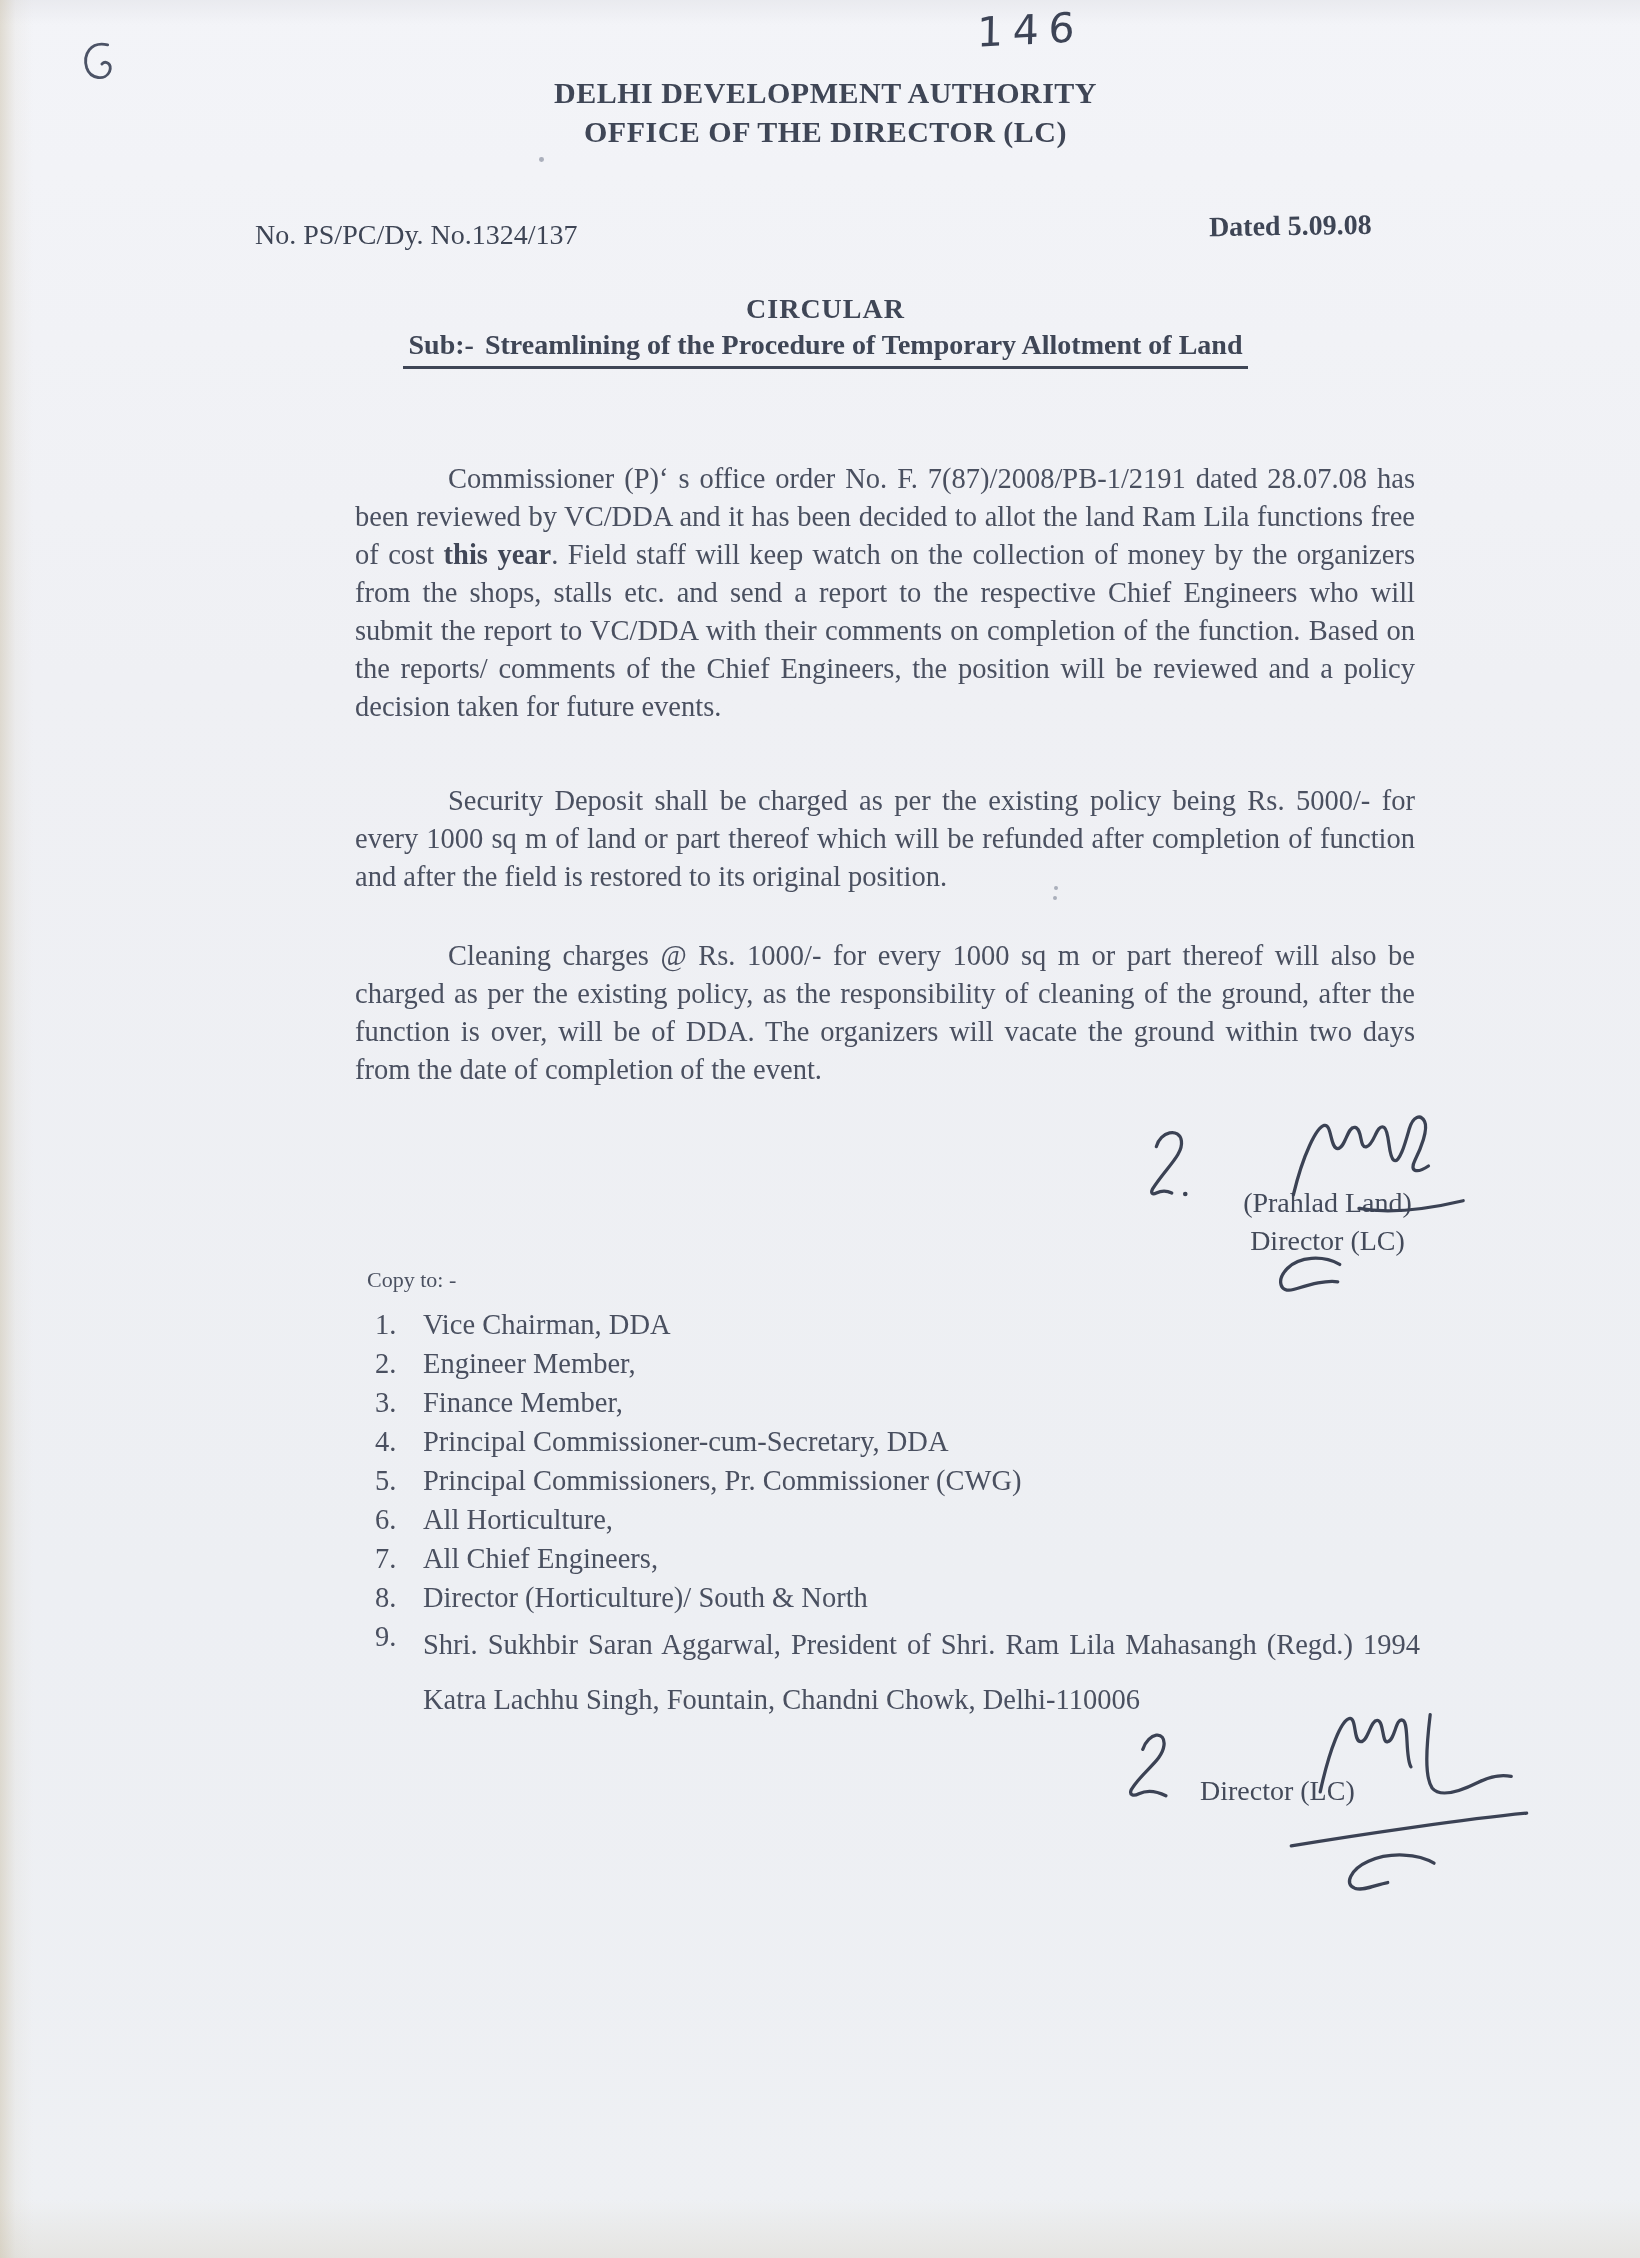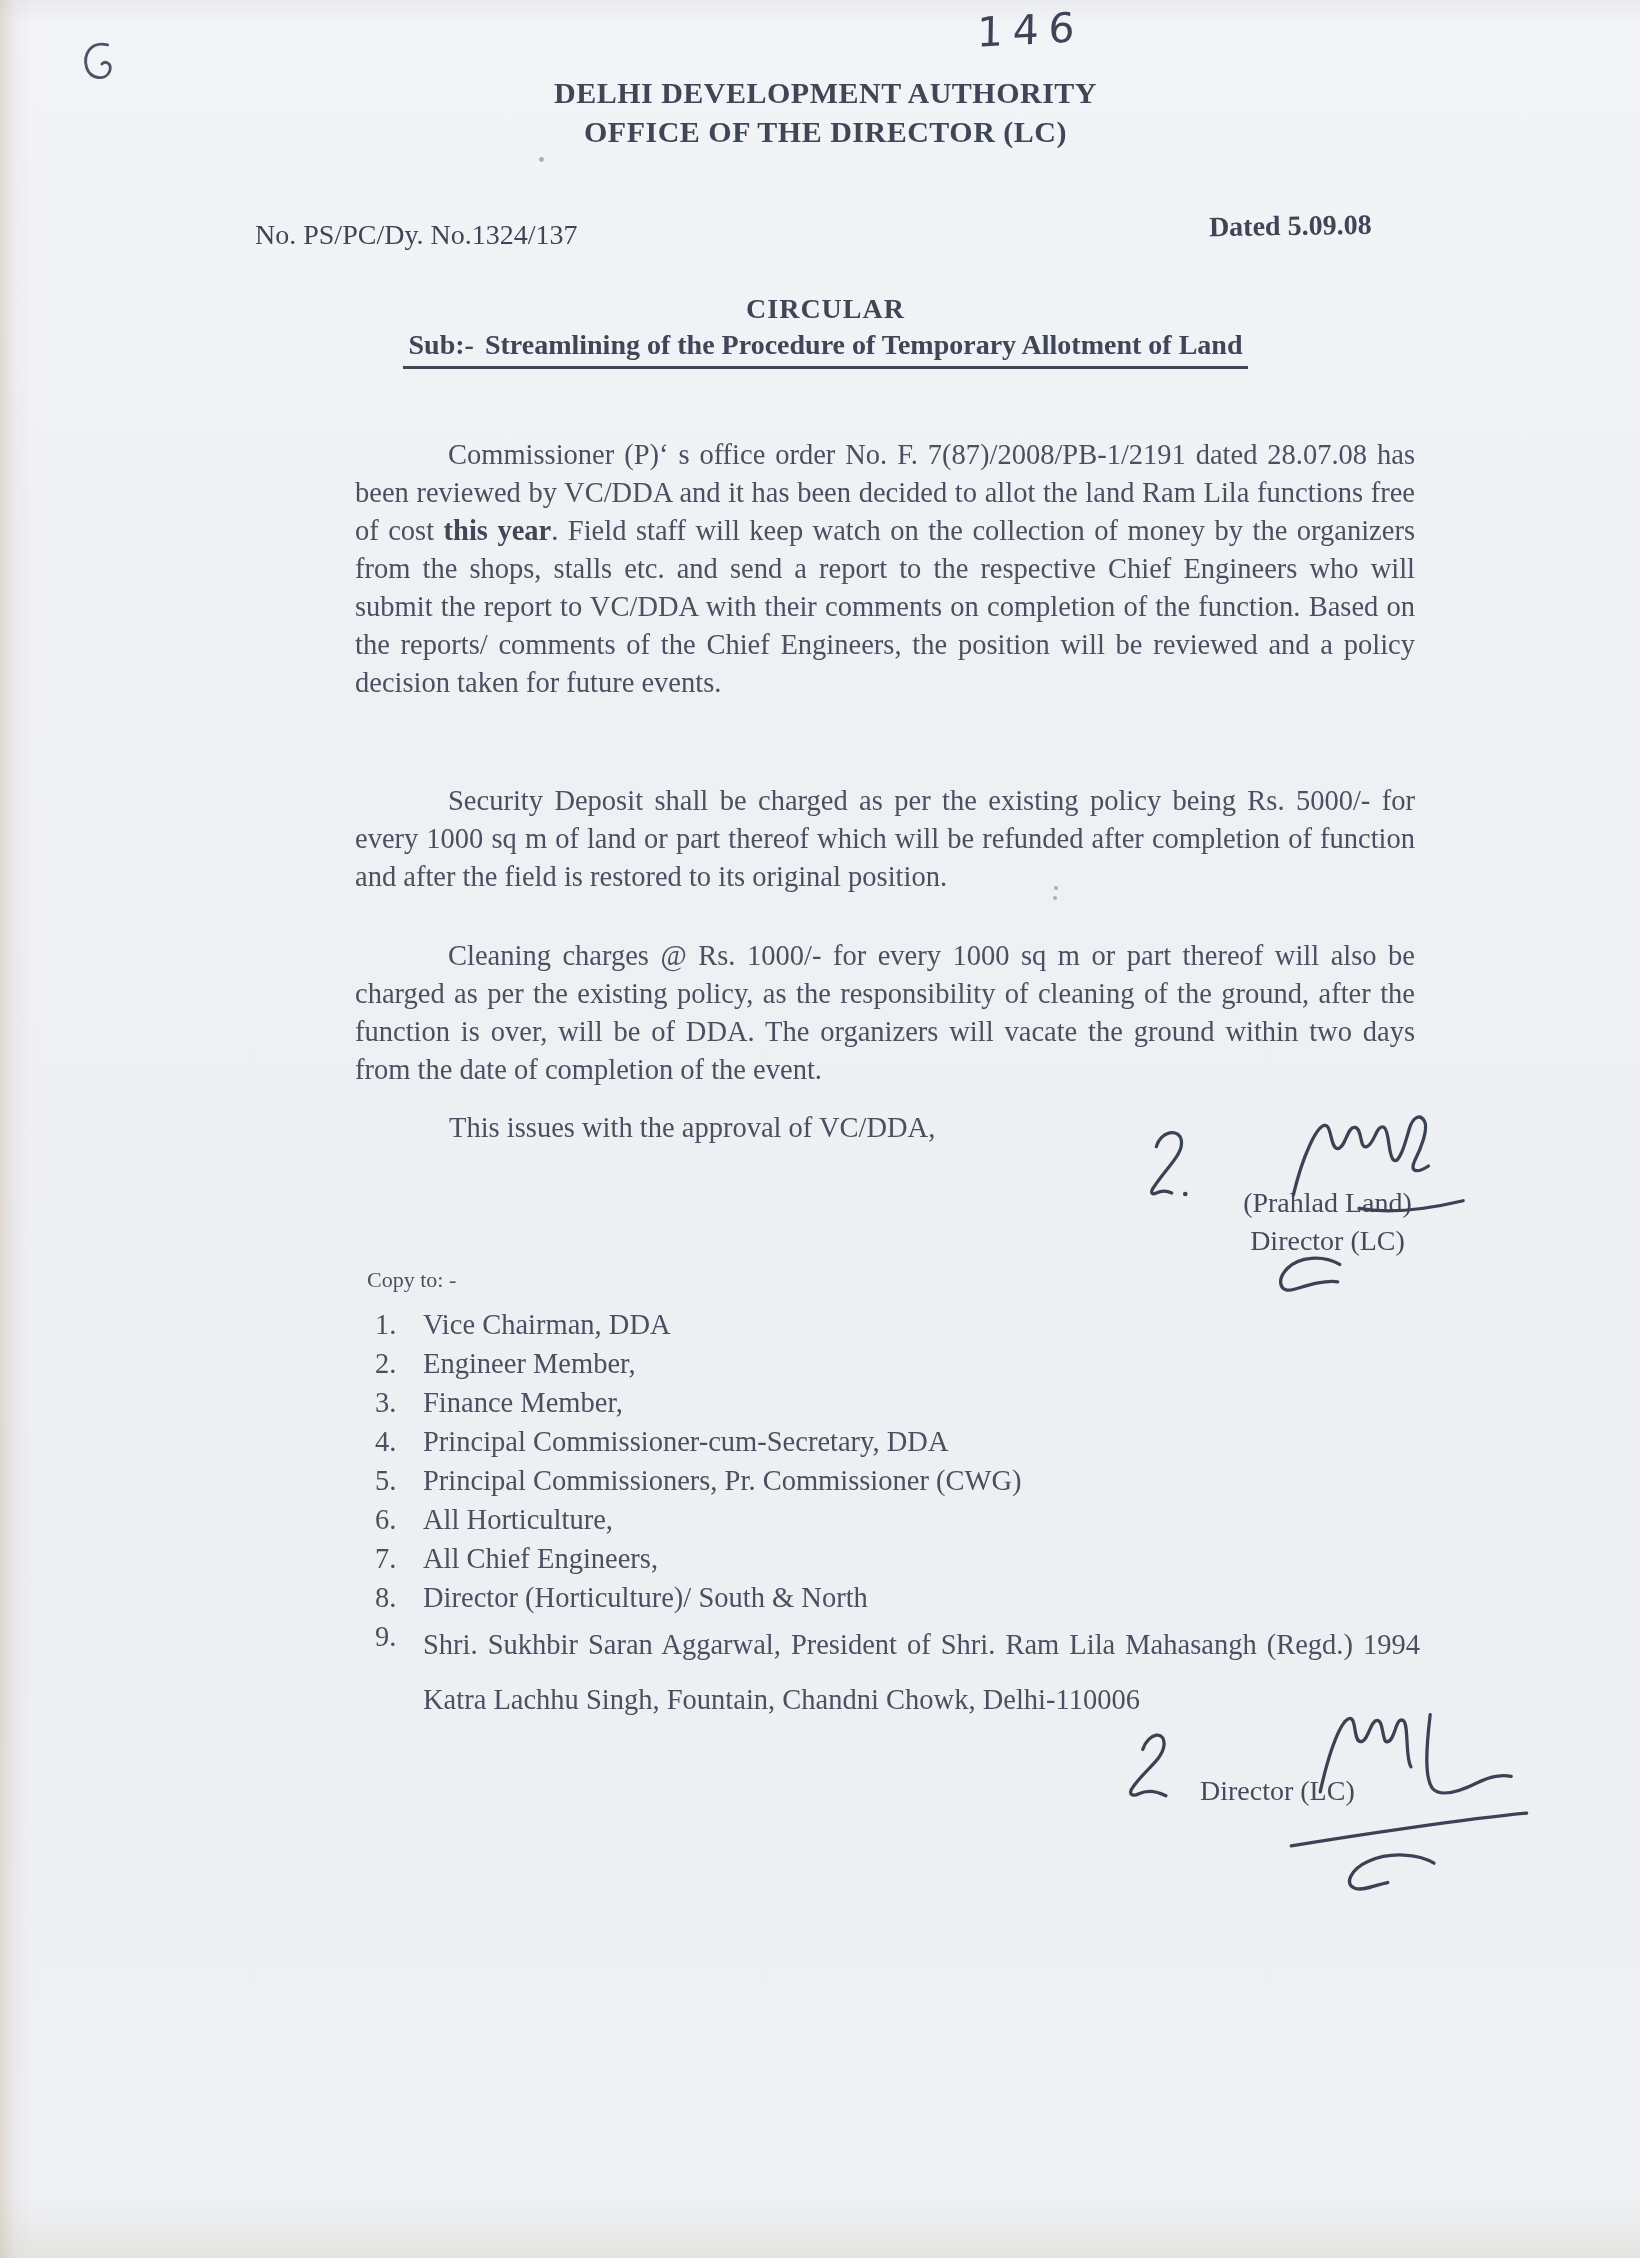--- a/index.html
+++ b/index.html
@@ -51,21 +51,21 @@
   .subject-inner {
     display:inline-block; font-weight:bold; font-size:28px; color:#3f4656;
     border-bottom:3.9px solid #3f4656; padding:0 5.8px 4.8px 5.8px;
   }
   .subject-text { margin-left:11px; }
   .body-para {
     position:absolute; left:355px; width:1060px;
     font-size:28.5px; line-height:38px; text-align:justify;
     text-indent:93px; color:#4a5060;
   }
-  .para-1 { top:436px; }
+  .para-1 { top:460px; }
   .para-2 { top:782px; }
   .para-3 { top:937px; }
   .body-para b { color:#414757; }
   .closing-line {
     position:absolute; top:1112px; left:449px;
     font-size:28.5px; color:#4a5060;
   }
   .signatory-block {
     position:absolute; top:1184px; left:1195px; width:265px;
     text-align:center; font-size:28px; line-height:38px; color:#434a5a;
@@ -125,21 +125,20 @@
     <span>Commissioner (P)‘ s office order No. F. 7(87)/2008/PB-1/2191 dated 28.07.08 has been reviewed by VC/DDA and it has been decided to allot the land Ram Lila functions free of cost </span><b>this year</b><span>. Field staff will keep watch on the collection of money by the organizers from the shops, stalls etc. and send a report to the respective Chief Engineers who will submit the report to VC/DDA with their comments on completion of the function. Based on the reports/ comments of the Chief Engineers, the position will be reviewed and a policy decision taken for future events.</span>
   </div>
 
   <div class="body-para para-2">Security Deposit shall be charged as per the existing policy being Rs. 5000/- for every 1000 sq m of land or part thereof which will be refunded after completion of function and after the field is restored to its original position.</div>
 
   <div class="speck speck-dot2"></div>
   <div class="speck speck-dot3"></div>
 
   <div class="body-para para-3">Cleaning charges @ Rs. 1000/- for every 1000 sq m or part thereof will also be charged as per the existing policy, as the responsibility of cleaning of the ground, after the function is over, will be of DDA. The organizers will vacate the ground within two days from the date of completion of the event.</div>
 
-  <div class="closing-line">This issues with the approval of VC/DDA,</div>
 
   <svg class="sigsvg sig-main" width="386" height="222" viewBox="0 0 400 230">
     <g fill="none" stroke="#3b4254" stroke-width="3.4" stroke-linecap="round">
       <path d="M48,38 C52,22 72,18 74,32 C76,46 58,60 44,82 C42,86 44,88 48,86 C54,83 60,84 64,86"></path>
       <circle cx="78" cy="87" r="2.4" fill="#3b4254" stroke="none"></circle>
       <path d="M190,88 C200,46 214,18 222,16 C230,14 228,40 236,40 C244,40 246,16 254,18 C262,20 258,40 266,38 C274,36 276,14 284,18 C290,22 288,48 294,52 C300,56 306,34 310,20 C314,6 322,4 326,12 C330,20 322,40 316,52 C310,64 318,66 330,58"></path>
       <path d="M258,102 C292,108 332,102 366,94"></path>
       <path d="M238,160 C220,150 196,152 184,164 C172,176 176,190 190,186 C204,182 222,176 236,178"></path>
     </g>
   </svg>

